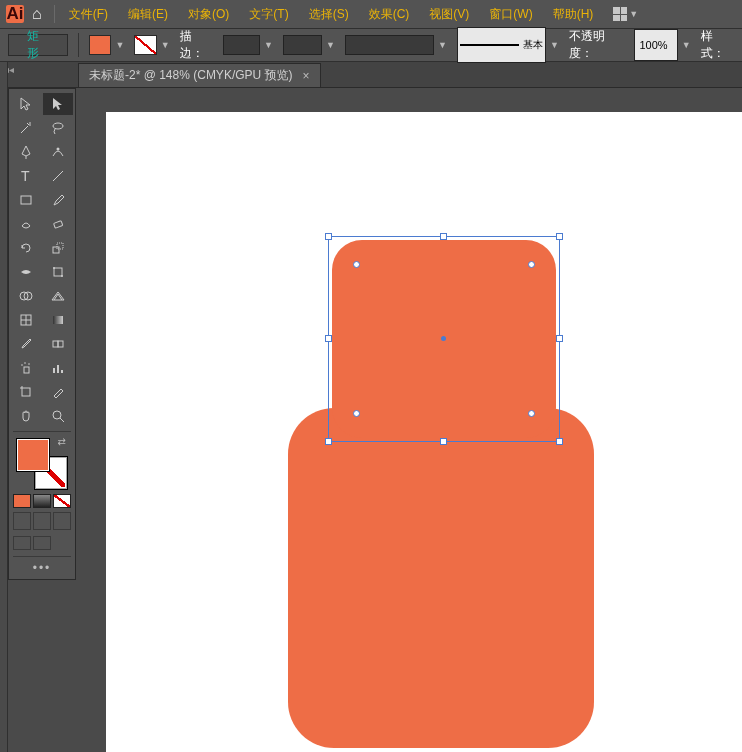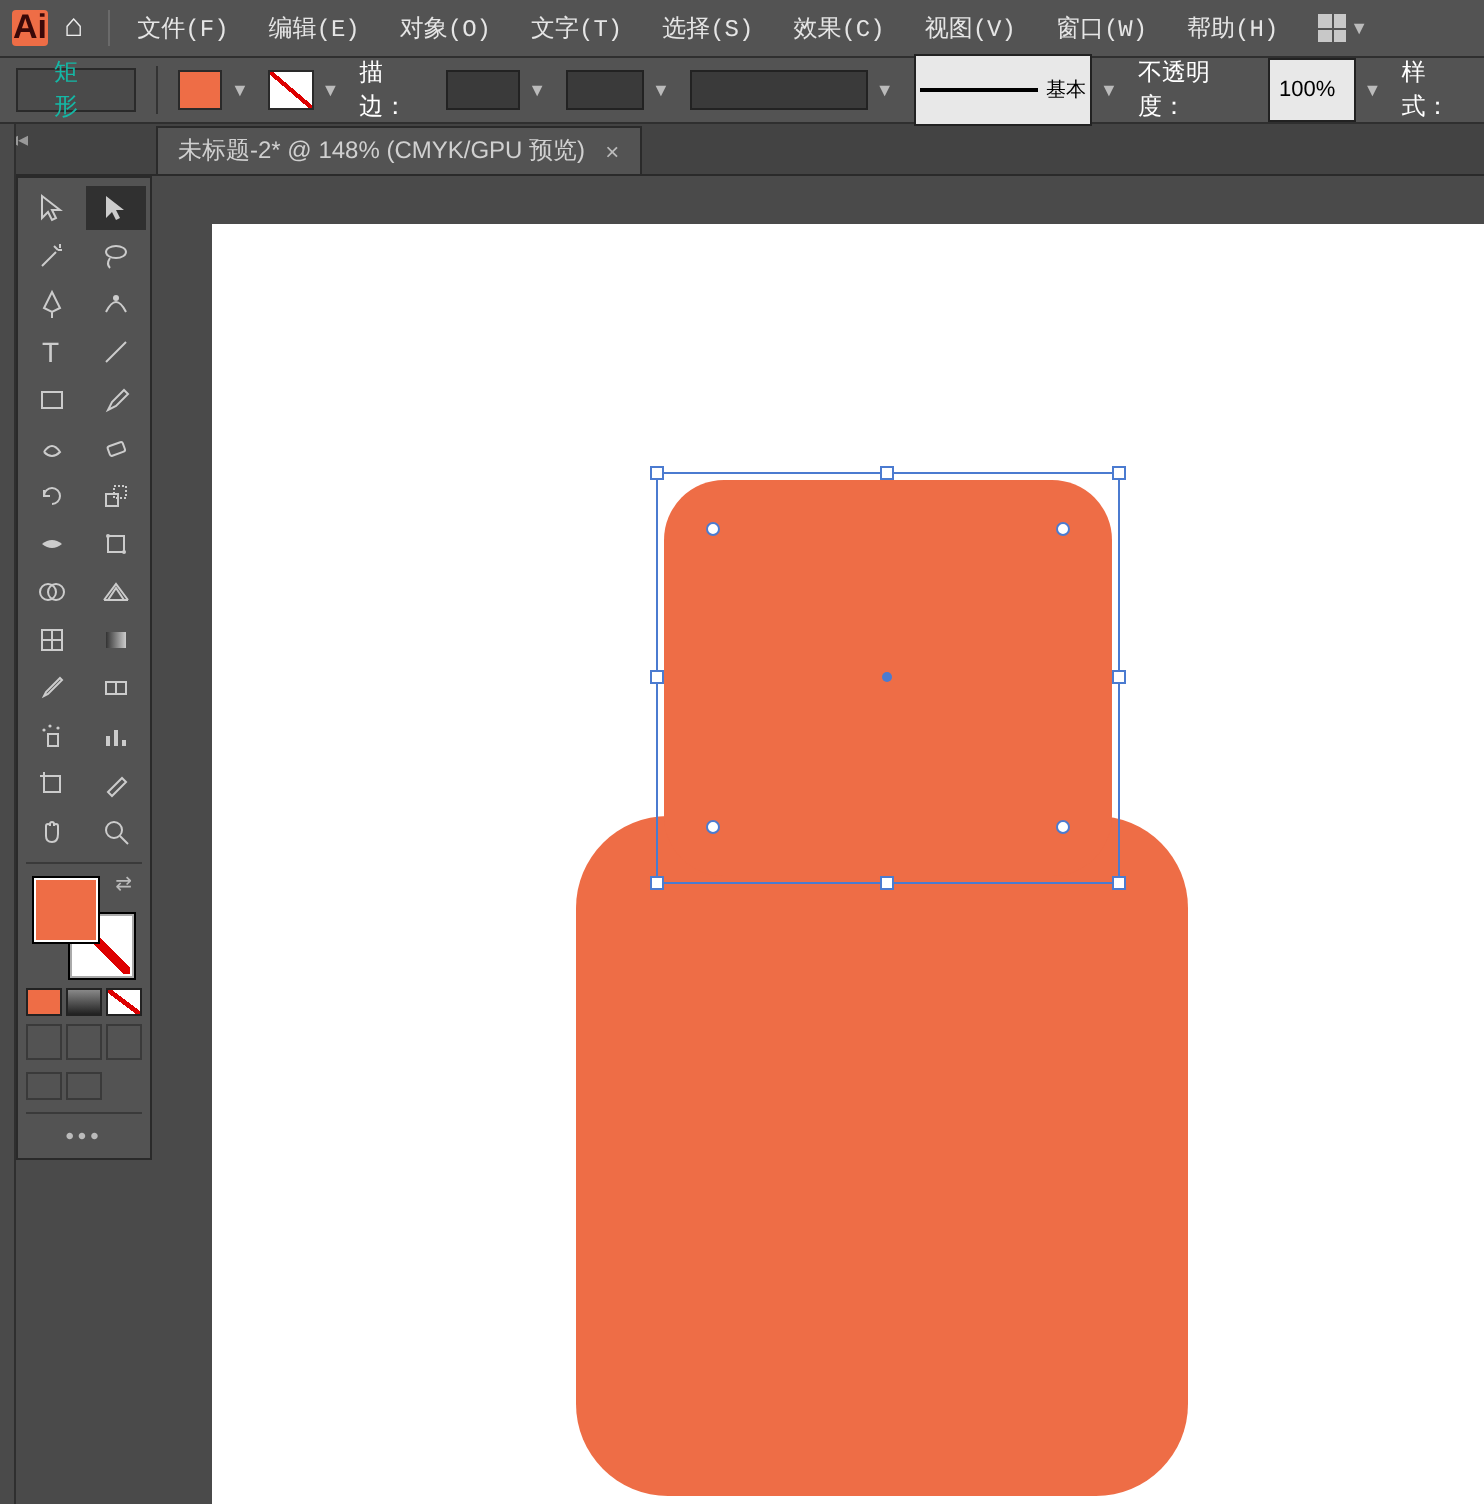--- a/index.html
+++ b/index.html
@@ -3,21 +3,21 @@
 <meta charset="utf-8">
 <style>
 * { margin: 0; padding: 0; box-sizing: border-box; font-family: "Microsoft YaHei", sans-serif; }
 body { background: #4a4a4a; width: 742px; height: 752px; overflow: hidden; font-size: 12px; color: #d8d8d8; }
 
 
 .menubar { height: 28px; background: #535353; display: flex; align-items: center; padding: 0 6px; gap: 8px; }
 .menubar .logo { width: 18px; height: 18px; background: #ee6d46; color: #3a0808; font-weight: bold; font-size: 17px; display: flex; align-items: center; justify-content: center; border-radius: 2px; }
 .menubar .home { color: #eee; font-size: 16px; margin-right: 4px; }
 .menubar .sep { width: 1px; height: 18px; background: #6a6a6a; }
-.menubar .mitem { padding: 2px 6px; cursor: default; color: #e5e5e5; font-family: Liberation Mono, monospace; }
+.menubar .mitem { padding: 2px 6px; cursor: default; color: #eab308; }
 .menubar .arrange { margin-left: 6px; display: flex; align-items: center; gap: 2px; }
 .menubar .arrange .grid { width: 14px; height: 14px; display: grid; grid-template-columns: 1fr 1fr; grid-template-rows: 1fr 1fr; gap: 1px; }
 .menubar .arrange .grid div { background: #c8c8c8; }
 .menubar .arrange .caret { font-size: 9px; color: #bbb; }
 
 
 .optbar { height: 34px; background: #535353; border-top: 1px solid #2f2f2f; border-bottom: 1px solid #2f2f2f; display: flex; align-items: center; padding: 0 8px; gap: 10px; }
 .optbar .shapelabel { background: #4a4a4a; color: #14b8a6; padding: 0 18px; height: 22px; display: flex; align-items: center; border: 1px solid #2a2a2a; }
 .optbar .sep { width: 1px; height: 24px; background: #333; }
 .optbar .swatch { width: 24px; height: 20px; border: 1px solid #2a2a2a; display: flex; align-items: center; justify-content: center; }

